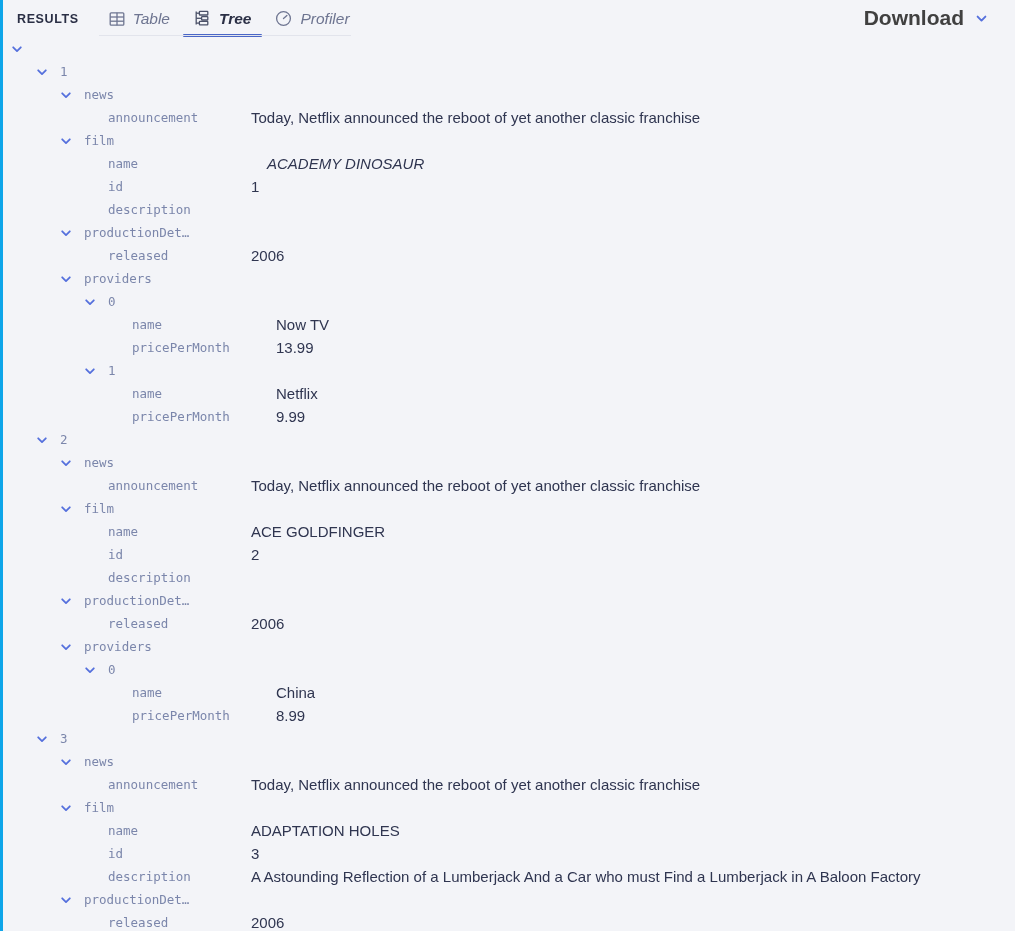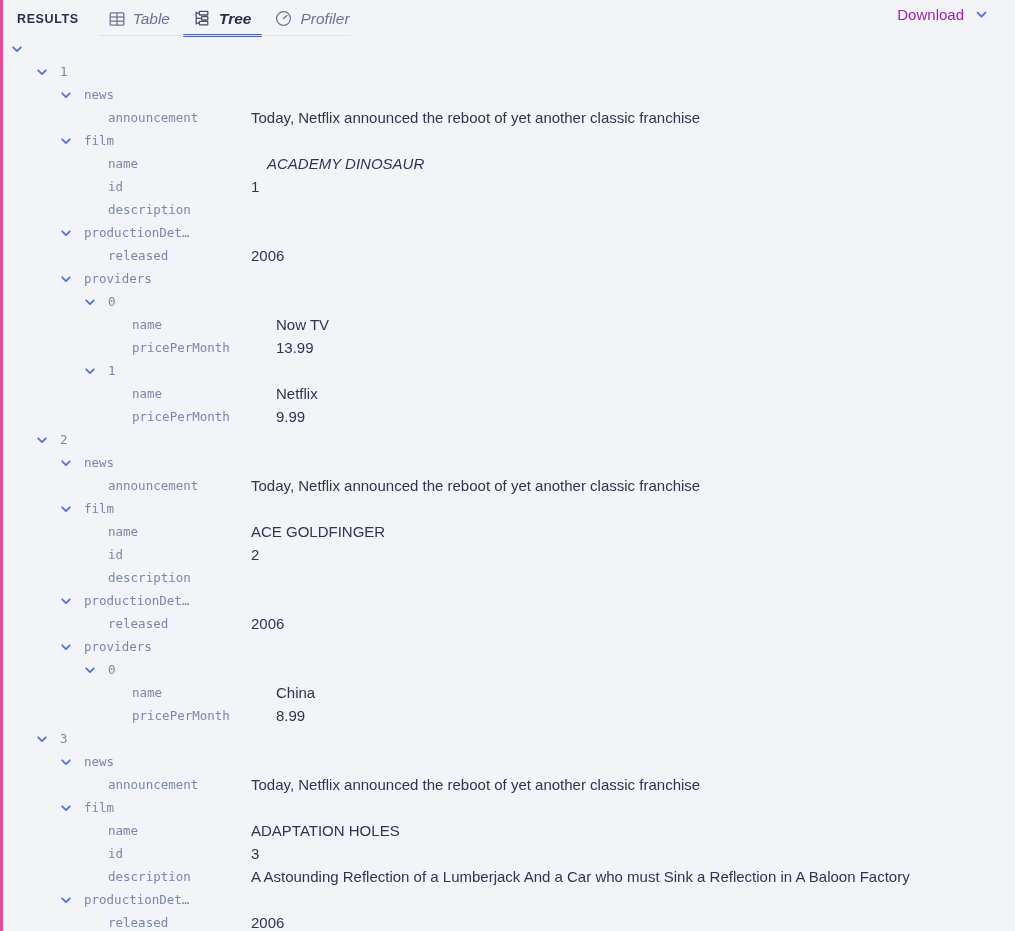--- a/index.html
+++ b/index.html
@@ -8,21 +8,21 @@
     margin: 0; padding: 0;
     width: 1015px; height: 931px;
     overflow: hidden;
     background: #f3f4f8;
     font-family: "Liberation Sans", sans-serif;
   }
   #app {
     position: relative;
     width: 1015px; height: 931px;
     background: #f3f4f8;
-    border-left: 3px solid #ec4899;
+    border-left: 3px solid #0ea5e9;
     overflow: hidden;
   }
 
   
   .header {
     position: relative;
     height: 37px;
     display: flex;
     align-items: center;
     background: #f3f4f8;
@@ -73,23 +73,23 @@
     background: #e2e4ec;
   }
 
   .download {
     position: absolute;
     right: 27px; top: 6px;
     display: flex; align-items: center; gap: 11px;
     cursor: pointer;
   }
   .download-label {
-    font-size: 15px;
-    font-weight: normal;
-    color: #a21caf;
+    font-size: 21px;
+    font-weight: bold;
+    color: #404040;
     white-space: nowrap;
   }
   .caret-dl { color: #5570dd; display: flex; align-items: center; }
 
   
   .tree {
     position: absolute;
     left: 0; right: 0;
     top: 37px; bottom: 0;
     overflow: hidden;
@@ -392,21 +392,21 @@
       <div class="row">
         <span class="key" style="left: 105px;">name</span>
         <span class="val" style="left: 248px;">ADAPTATION HOLES</span>
       </div>
       <div class="row">
         <span class="key" style="left: 105px;">id</span>
         <span class="val" style="left: 248px;">3</span>
       </div>
       <div class="row">
         <span class="key" style="left: 105px;">description</span>
-        <span class="val" style="left: 248px;">A Astounding Reflection of a Lumberjack And a Car who must Sink a Reflection in A Baloon Factory</span>
+        <span class="val" style="left: 248px;">A Astounding Reflection of a Lumberjack And a Car who must Find a Lumberjack in A Baloon Factory</span>
       </div>
       <div class="row">
         <span class="chev" style="left: 57px;">
           <svg width="12" height="12" viewBox="0 0 12 12" fill="none" stroke="currentColor" stroke-width="1.8" stroke-linecap="round" stroke-linejoin="round">
             <polyline points="2.2,4.3 6,8.1 9.8,4.3"></polyline>
           </svg>
         </span>
         <span class="key" style="left: 81px;">productionDet…</span>
       </div>
       <div class="row">

